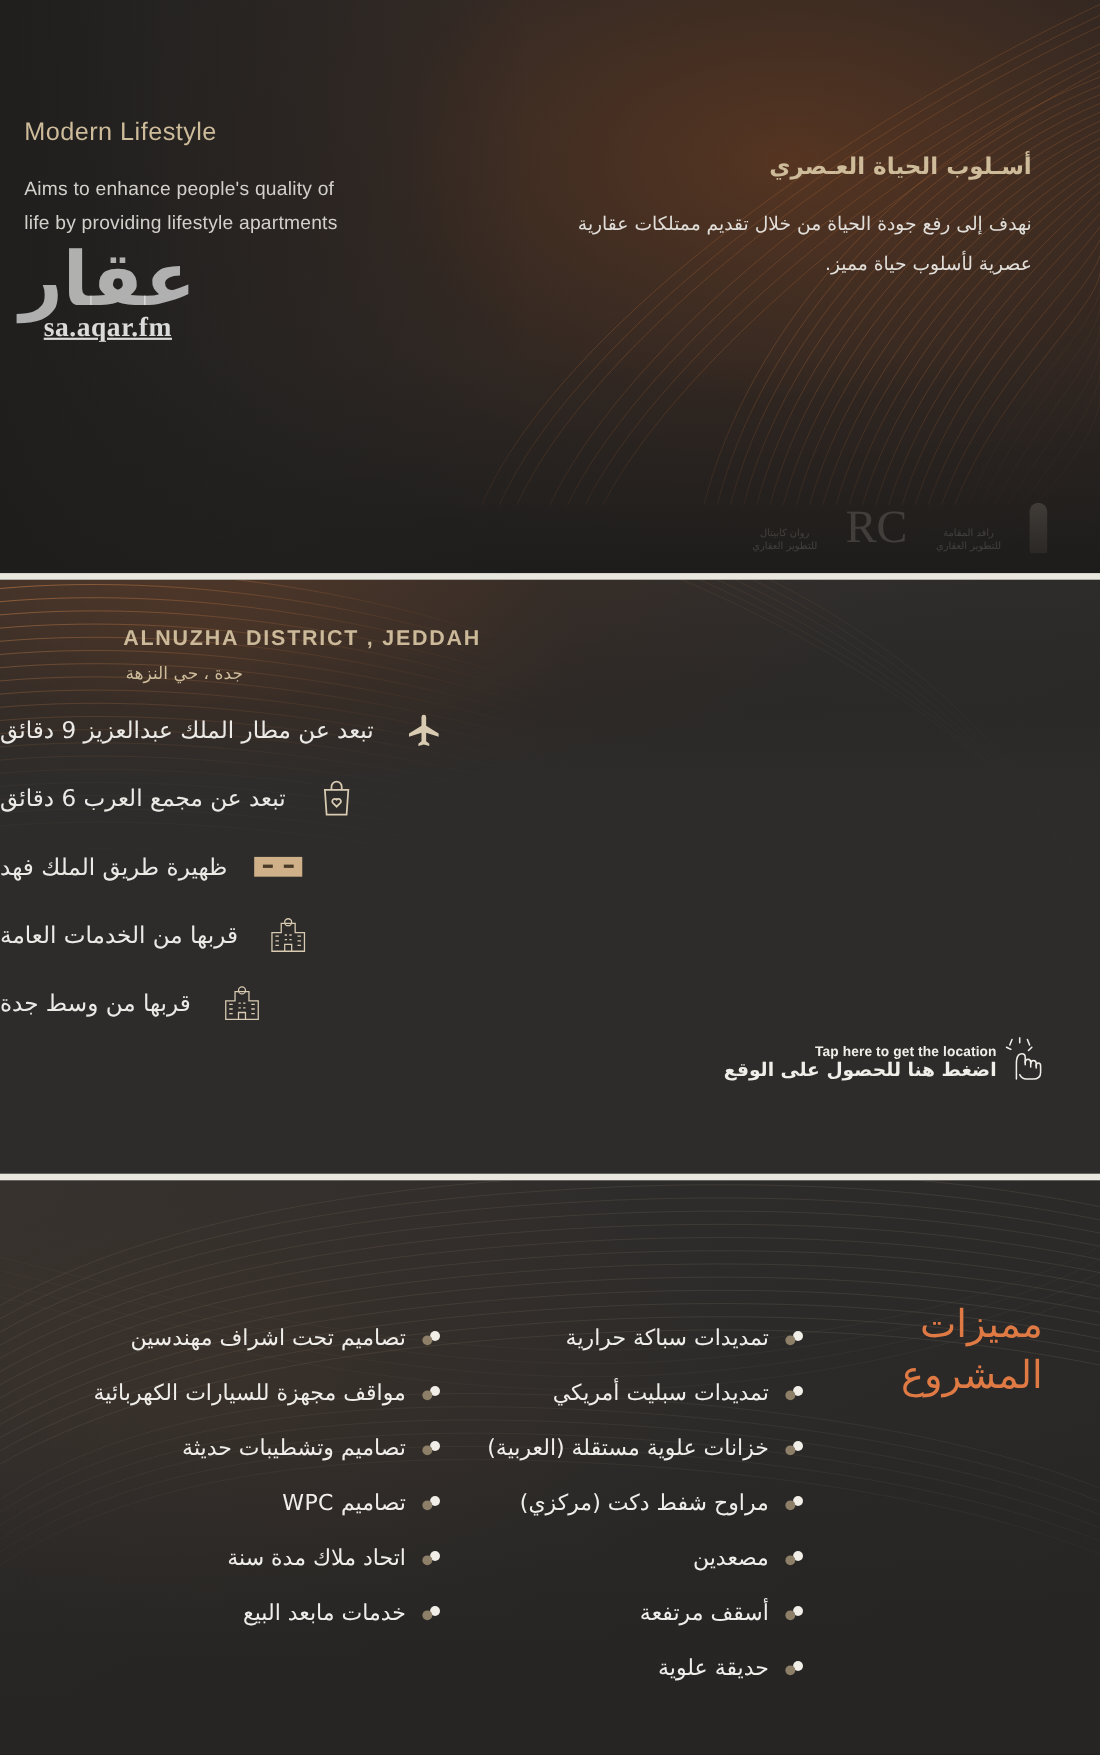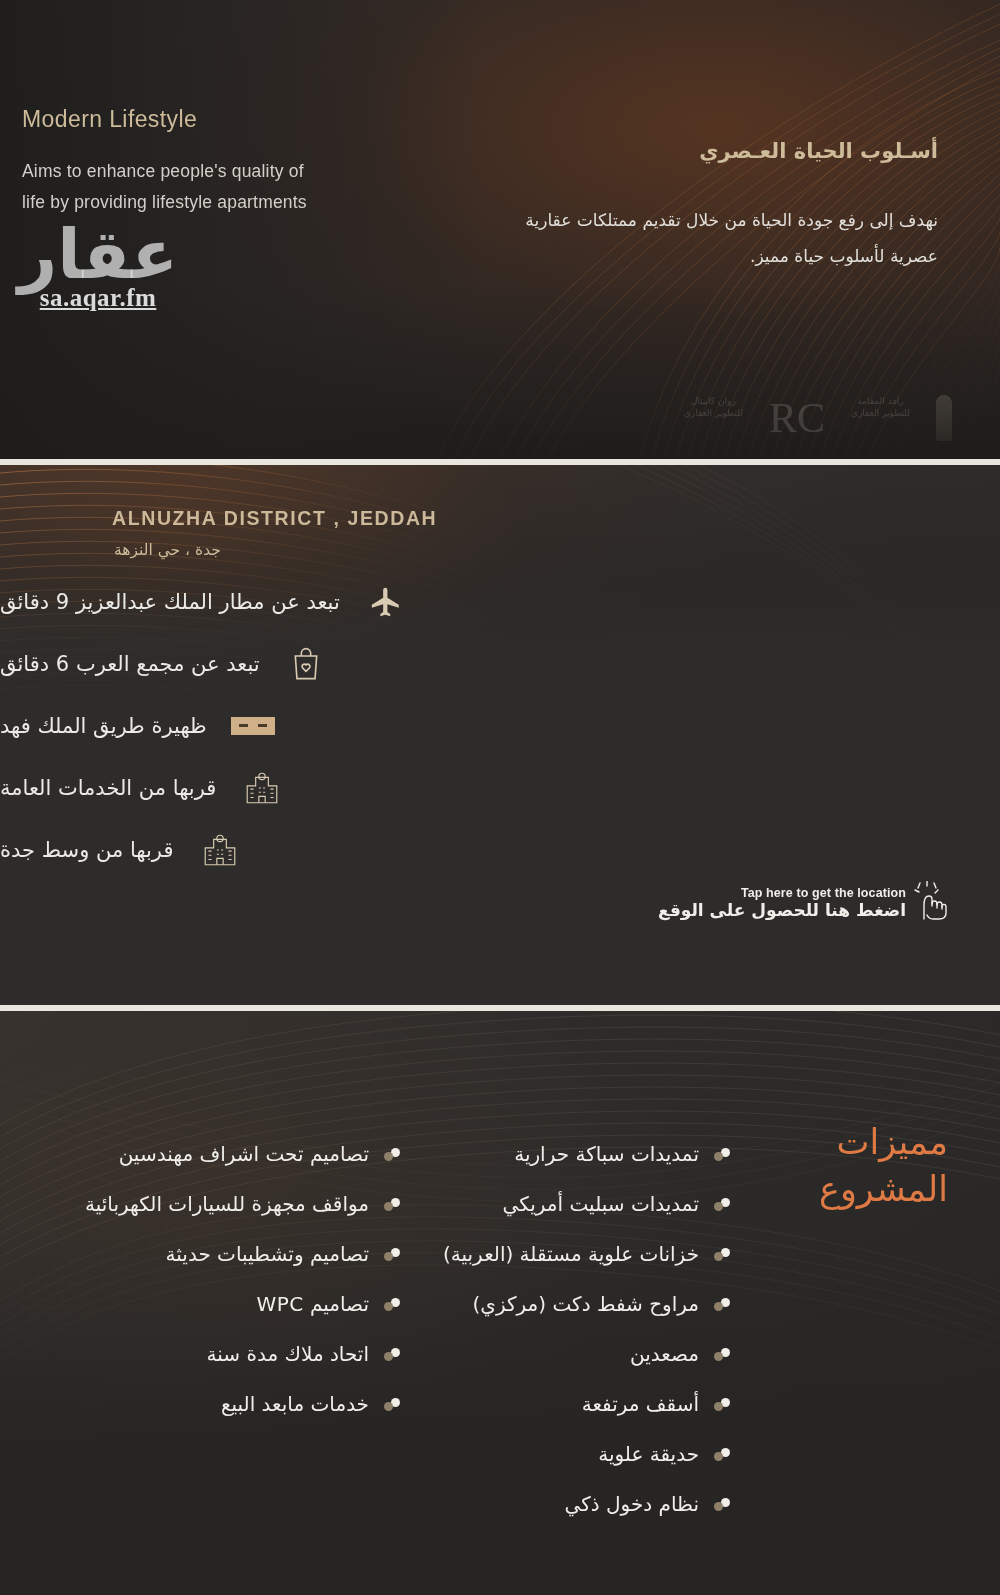--- a/index.html
+++ b/index.html
@@ -11,21 +11,21 @@
     overflow:hidden;position:relative;
   }
 
   .page{width:1000px;height:1595px;position:relative;background:#2b2b2b;}
 
   
   .sep{width:100%;height:6px;background:#e9e6e0;position:relative;z-index:40;}
 
   
   .panel1{
-    position:relative;width:100%;height:459px;overflow:hidden;
+    position:relative;width:100%;height:521px;overflow:hidden;
     background:
       radial-gradient(120% 130% at 72% 28%, rgba(120,62,28,.55) 0%, rgba(70,38,20,.30) 32%, rgba(40,24,15,.08) 55%, rgba(0,0,0,0) 72%),
       linear-gradient(135deg,#343130 0%,#2c2a29 45%,#2a2726 100%);
   }
   .p1-waves{position:absolute;inset:0;z-index:1;opacity:.95;}
   .p1-vignette{
     position:absolute;inset:0;z-index:2;pointer-events:none;
     background:linear-gradient(90deg, rgba(30,29,28,.92) 0%, rgba(34,32,31,.55) 26%, rgba(0,0,0,0) 48%),
                linear-gradient(0deg, rgba(26,25,24,.75) 0%, rgba(0,0,0,0) 38%);
   }
@@ -42,24 +42,23 @@
 
   .ar-title{
     position:absolute;right:62px;top:139px;
     font-size:21px;color:#cdbb9a;font-weight:700;direction:rtl;letter-spacing:2px;
     font-family:"DejaVu Sans","Liberation Sans",sans-serif;
   }
   .ar-para{
     position:absolute;right:62px;top:186px;width:460px;text-align:right;
     font-size:17px;line-height:36px;color:#e2dfda;direction:rtl;font-weight:400;letter-spacing:.6px;
     font-family:"DejaVu Sans","Liberation Sans",sans-serif;
-    margin-top:16px;
-  }
-
-  .logos{position:absolute;right:48px;bottom:18px;display:flex;align-items:flex-start;gap:26px;opacity:.16;}
+  }
+
+  .logos{position:absolute;right:48px;bottom:18px;display:flex;align-items:flex-end;gap:26px;opacity:.16;}
   .logo-blk{display:flex;flex-direction:column;align-items:center;color:#e8e2d7;
     font-size:9px;line-height:12px;direction:rtl;white-space:nowrap;letter-spacing:.5px;
     font-family:"DejaVu Sans","Liberation Sans",sans-serif;}
   .logo-mono{font-size:42px;color:#e8e2d7;font-family:"Liberation Serif","DejaVu Serif",serif;line-height:46px;}
   .logo-mark{width:16px;height:46px;border-radius:8px 8px 2px 2px;background:linear-gradient(180deg,#d9cfbd,#6b6258);}
 
   
   .watermark{position:absolute;left:18px;top:222px;z-index:30;pointer-events:none;text-align:center;}
   .wm-ar{font-size:68px;line-height:66px;color:rgba(232,232,232,.72);font-weight:700;direction:rtl;
     font-family:"DejaVu Sans","Liberation Sans",sans-serif;}
@@ -419,27 +418,20 @@
             </span>
             <span class="feat-txt">أسقف مرتفعة</span>
           </div>
         <div class="feat-row">
             <span class="bullet">
               <i class="a"></i>
               <i class="b"></i>
             </span>
             <span class="feat-txt">حديقة علوية</span>
           </div>
-        <div class="feat-row">
-            <span class="bullet">
-              <i class="a"></i>
-              <i class="b"></i>
-            </span>
-            <span class="feat-txt">نظام دخول ذكي</span>
-          </div>
       </div>
 
       <div class="col col-left" style="top:118px">
         <div class="feat-row">
             <span class="bullet">
               <i class="a"></i>
               <i class="b"></i>
             </span>
             <span class="feat-txt">تصاميم تحت اشراف مهندسين</span>
           </div>

